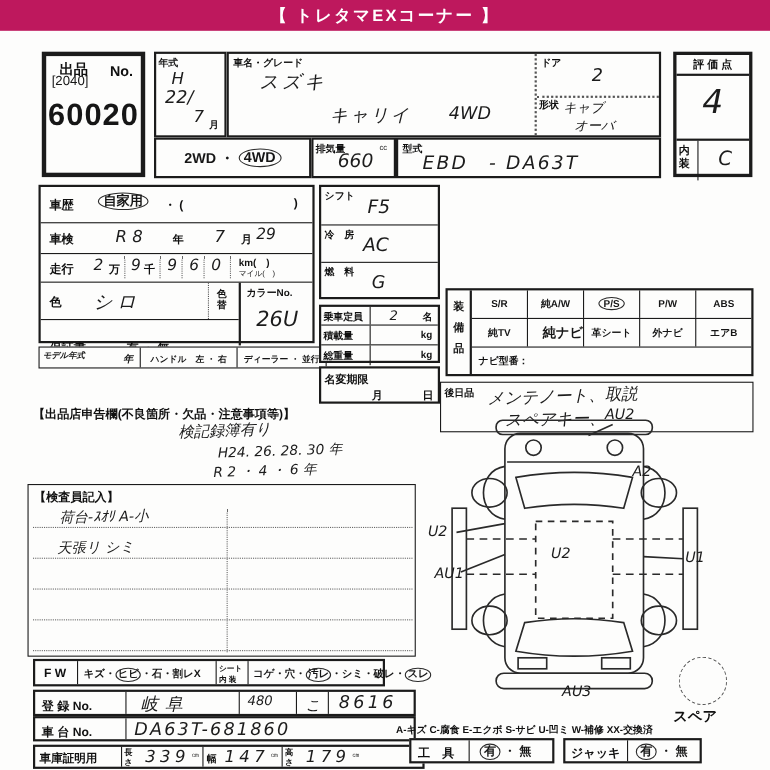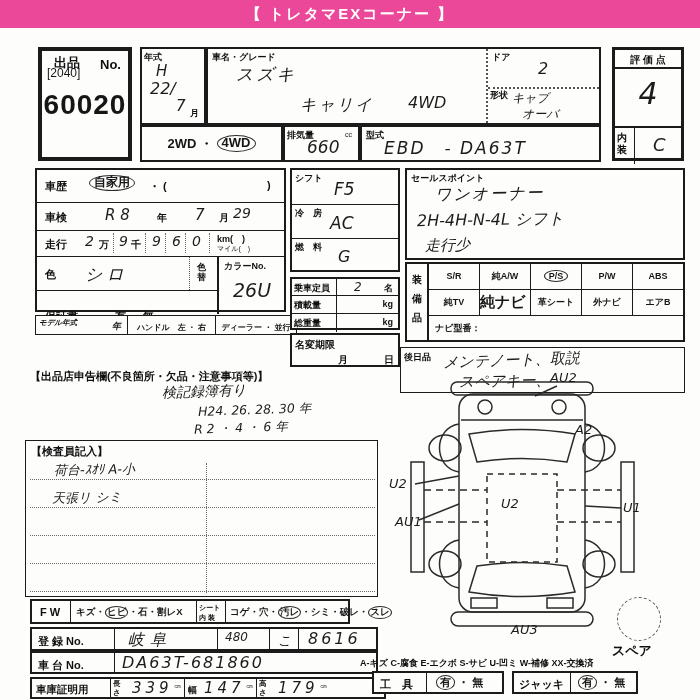--- a/index.html
+++ b/index.html
@@ -14,21 +14,21 @@
   .dotline{position:absolute;border-top:1.5px dotted #666;height:0;}
   .dotv{position:absolute;border-left:1.5px dotted #666;width:0;}
   .cellsep{position:absolute;border-left:1.5px solid #1b1b1b;width:0;}
   svg{display:block;}
 </style>
 </head>
 <body>
 
 <div id="page">
 
-  <div class="abs" style="left:0;top:0;width:700px;height:28px;background:#ec4899;color:#fff;
+  <div class="abs" style="left:0;top:0;width:700px;height:28px;background:#be185d;color:#fff;
               display:flex;align-items:center;justify-content:center;font-size:15px;font-weight:bold;letter-spacing:2px;">
     <span>【 トレタマEXコーナー 】</span>
   </div>
 
   <div class="box" style="left:38px;top:47px;width:94px;height:114px;border-width:4px;">
     <span class="abs lbl" style="left:12px;top:3px;font-size:13px;">出品</span>
     <span class="abs lbl" style="left:58px;top:6px;font-size:13px;">No.</span>
     <span class="abs" style="left:5px;top:15px;font-size:12px;">[2040]</span>
     <div class="abs" style="left:0;top:38px;width:100%;text-align:center;font-size:28px;font-weight:600;letter-spacing:1px;">60020</div>
   </div>
@@ -201,41 +201,35 @@
       <span class="abs lbl" style="right:5px;top:3px;font-size:9px;">kg</span>
     </div>
   </div>
 
   <div class="box" style="left:290px;top:333px;width:110px;height:34px;">
     <span class="abs lbl" style="left:3px;top:3px;font-size:10px;">名変期限</span>
     <span class="abs lbl" style="left:46px;top:18px;font-size:10px;">月</span>
     <span class="abs lbl" style="left:92px;top:18px;font-size:10px;">日</span>
   </div>
 
-  <div class="box" style="left:405px;top:168px;width:280px;height:92px;">
-    <span class="abs lbl" style="left:4px;top:2px;font-size:9px;">セールスポイント</span>
-    <span class="abs hw" style="left:28px;top:14px;font-size:16px;letter-spacing:2px;transform:rotate(-1deg);">ワンオーナー</span>
-    <span class="abs hw" style="left:10px;top:40px;font-size:16px;transform:rotate(-1deg);">2H-4H-N-4L シフト</span>
-    <span class="abs hw" style="left:18px;top:66px;font-size:15px;transform:rotate(-1deg);">走行少</span>
-  </div>
 
   <div class="box" style="left:405px;top:262px;width:280px;height:80px;">
     <div class="abs" style="left:0;top:0;width:22px;height:100%;border-right:2px solid #1b1b1b;box-sizing:border-box;text-align:center;">
       <span class="lbl vstack" style="font-size:10px;line-height:1.9;margin-top:6px;">装備品</span>
     </div>
     <div class="abs" style="left:22px;top:0;width:254px;height:26px;display:flex;border-bottom:1.5px solid #1b1b1b;box-sizing:border-box;">
       <div style="flex:1;text-align:center;line-height:24px;font-size:9px;font-weight:bold;border-right:1.5px solid #1b1b1b;"><span>S/R</span></div>
       <div style="flex:1;text-align:center;line-height:24px;font-size:9px;font-weight:bold;border-right:1.5px solid #1b1b1b;"><span>純A/W</span></div>
       <div style="flex:1;text-align:center;line-height:24px;font-size:9px;font-weight:bold;border-right:1.5px solid #1b1b1b;"><span class="circ">P/S</span></div>
       <div style="flex:1;text-align:center;line-height:24px;font-size:9px;font-weight:bold;border-right:1.5px solid #1b1b1b;"><span>P/W</span></div>
       <div style="flex:1;text-align:center;line-height:24px;font-size:9px;font-weight:bold;"><span>ABS</span></div>
     </div>
     <div class="abs" style="left:22px;top:26px;width:254px;height:26px;display:flex;border-bottom:1.5px solid #1b1b1b;box-sizing:border-box;">
       <div style="flex:1;text-align:center;line-height:24px;font-size:9px;font-weight:bold;border-right:1.5px solid #1b1b1b;"><span>純TV</span></div>
-      <div style="flex:1;text-align:left;line-height:24px;font-size:15px;font-weight:bold;border-right:1.5px solid #1b1b1b;"><span>純ナビ</span></div>
+      <div style="flex:1;text-align:right;line-height:24px;font-size:12px;font-weight:bold;border-right:1.5px solid #1b1b1b;"><span>純ナビ</span></div>
       <div style="flex:1;text-align:center;line-height:24px;font-size:9px;font-weight:bold;border-right:1.5px solid #1b1b1b;"><span>革シート</span></div>
       <div style="flex:1;text-align:center;line-height:24px;font-size:9px;font-weight:bold;border-right:1.5px solid #1b1b1b;"><span>外ナビ</span></div>
       <div style="flex:1;text-align:center;line-height:24px;font-size:9px;font-weight:bold;"><span>エアB</span></div>
     </div>
     <div class="abs" style="left:22px;top:52px;width:254px;height:24px;">
       <span class="abs lbl" style="left:6px;top:6px;font-size:9px;">ナビ型番：</span>
     </div>
   </div>
 
   <div class="box" style="left:400px;top:347px;width:285px;height:46px;border-width:1.5px;">

